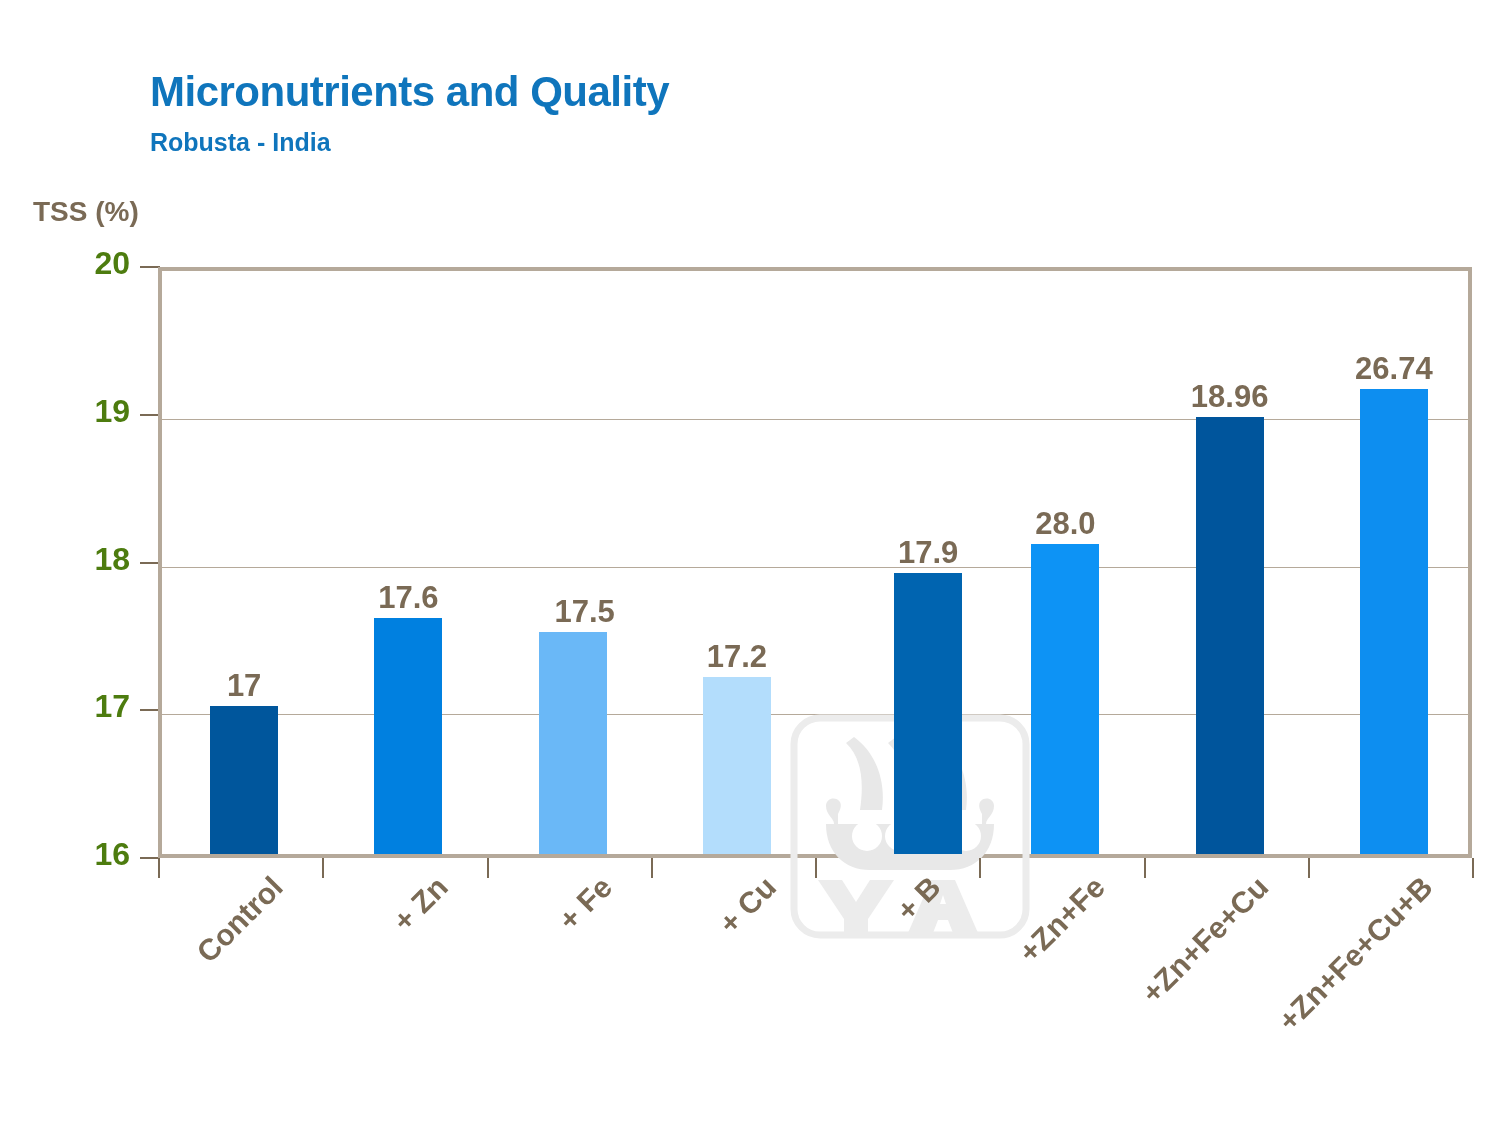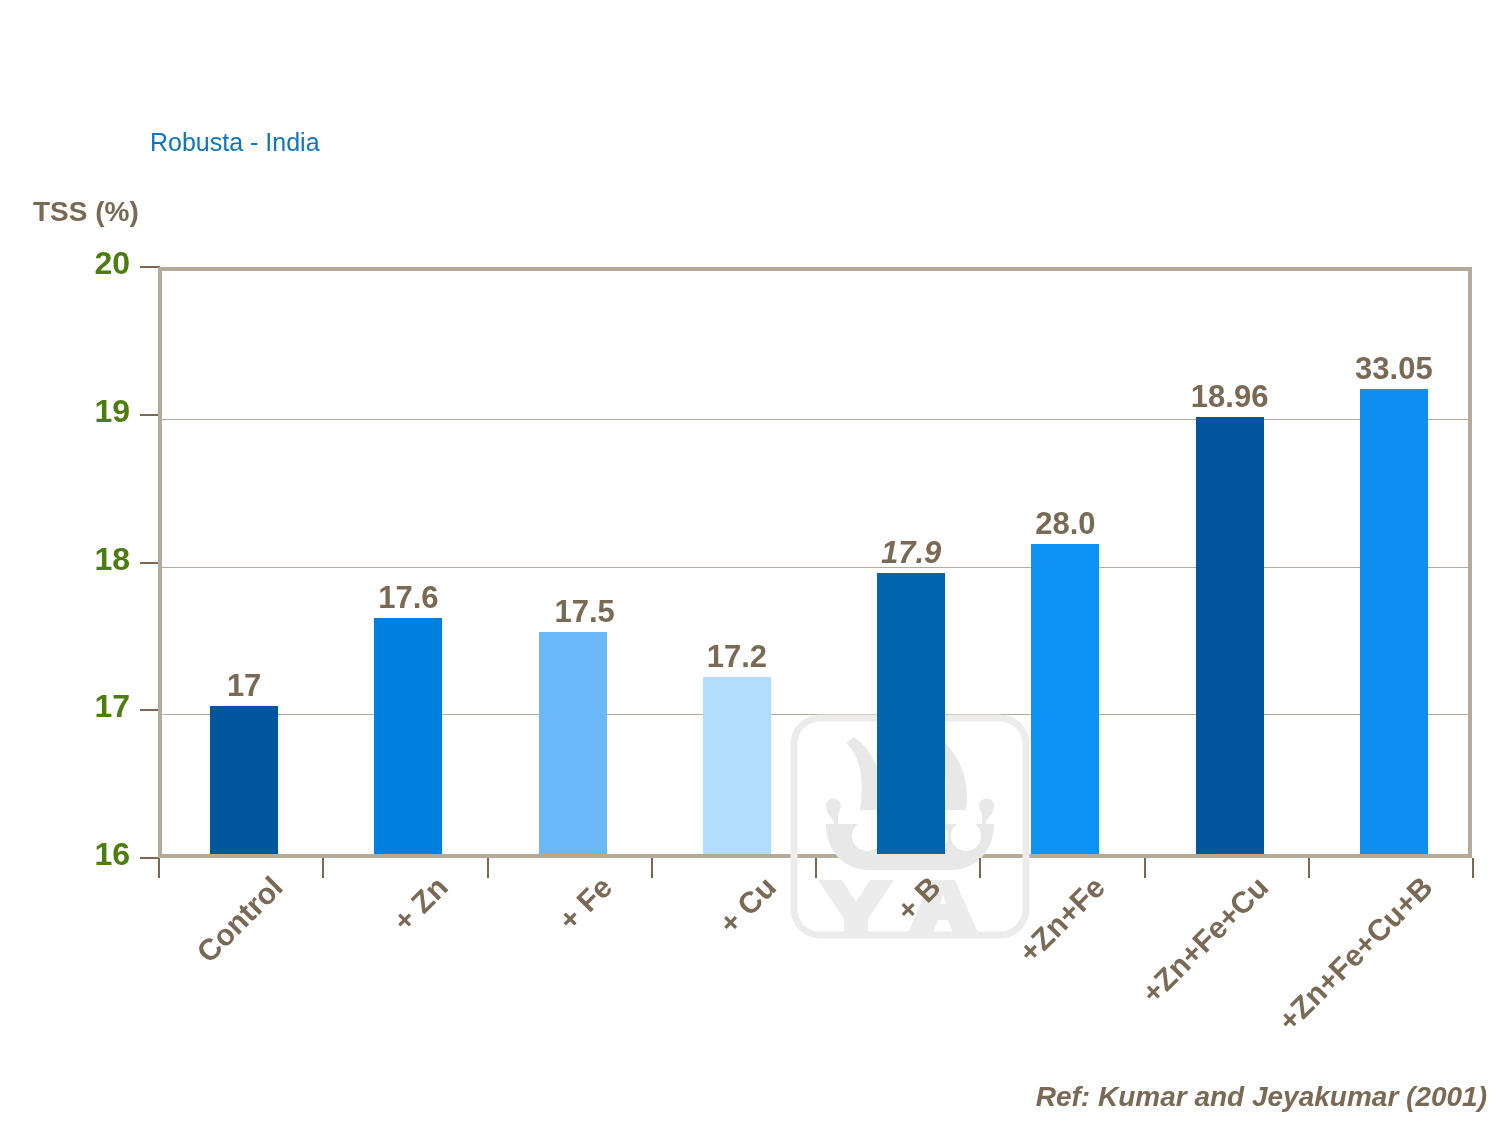--- a/index.html
+++ b/index.html
@@ -29,21 +29,21 @@
     font-weight: bold;
     color: #0f75bc;
     letter-spacing: -0.5px;
     white-space: nowrap;
   }
   #chart-subtitle {
     position: absolute;
     left: 150px;
     top: 128px;
     font-size: 25px;
-    font-weight: normal;
+    font-weight: bold;
     color: #0f75bc;
     white-space: nowrap;
   }
 
   
   #y-axis-title {
     position: absolute;
     left: 33px;
     top: 196px;
     font-size: 28px;
@@ -160,20 +160,21 @@
     font-style: italic;
     color: #7a6a55;
     white-space: nowrap;
   }
 </style>
 </head>
 <body>
 
 <div id="slide">
 
+  <div id="chart-title">Micronutrients and Quality</div>
   <div id="chart-subtitle">Robusta - India</div>
 
   <div id="y-axis-title">TSS (%)</div>
 
   <div id="y-labels">
       <div class="y-label" style="top: 836px;">16</div>
       <div class="y-label" style="top: 688.25px;">17</div>
       <div class="y-label" style="top: 540.5px;">18</div>
       <div class="y-label" style="top: 392.75px;">19</div>
       <div class="y-label" style="top: 245px;">20</div>
@@ -224,35 +225,35 @@
           <div class="bar-value" style="top: 308.6px;">17.6</div>
         </div>
         <div class="bar-slot" style="left: 328.5px; width: 164.25px;">
           <div class="bar" title="+ Fe: 17.5" style="height: 221.625px; background: rgb(106, 184, 247);"></div>
           <div class="bar-value" style="top: 323.375px; margin-left: 12px;">17.5</div>
         </div>
         <div class="bar-slot" style="left: 492.75px; width: 164.25px;">
           <div class="bar" title="+ Cu: 17.2" style="height: 177.3px; background: rgb(179, 221, 252);"></div>
           <div class="bar-value" style="top: 367.7px;">17.2</div>
         </div>
-        <div class="bar-slot" style="left: 667px; width: 164.25px; font-style: italic;">
+        <div class="bar-slot" style="left: 684px; width: 164.25px;">
           <div class="bar" title="+ B: 17.9" style="height: 280.725px; background: rgb(0, 100, 176);"></div>
           <div class="bar-value" style="top: 264.275px;">17.9</div>
         </div>
         <div class="bar-slot" style="left: 821.25px; width: 164.25px;">
           <div class="bar" title="+Zn+Fe: 18.1" style="height: 310.275px; background: rgb(13, 147, 245);"></div>
           <div class="bar-value" style="top: 234.725px;">28.0</div>
         </div>
         <div class="bar-slot" style="left: 985.5px; width: 164.25px;">
           <div class="bar" title="+Zn+Fe+Cu: 18.96" style="height: 437.34px; background: rgb(0, 85, 156);"></div>
           <div class="bar-value" style="top: 107.66px;">18.96</div>
         </div>
         <div class="bar-slot" style="left: 1149.75px; width: 164.25px;">
           <div class="bar" title="+Zn+Fe+Cu+B: 19.15" style="height: 465.412px; background: rgb(13, 142, 240);"></div>
-          <div class="bar-value" style="top: 79.5875px;">33.05</div>
+          <div class="bar-value" style="top: 79.5875px;">26.74</div>
         </div>
       </div>
   </div>
 
   <div id="x-ticks">
       <div class="tick" style="left: 158px;"></div>
       <div class="tick" style="left: 322.25px;"></div>
       <div class="tick" style="left: 486.5px;"></div>
       <div class="tick" style="left: 650.75px;"></div>
       <div class="tick" style="left: 815px;"></div>
@@ -281,14 +282,13 @@
         <span>+Zn+Fe</span>
       </div>
       <div class="cat-wrap" style="left: 1251.62px;">
         <span>+Zn+Fe+Cu</span>
       </div>
       <div class="cat-wrap" style="left: 1415.88px;">
         <span>+Zn+Fe+Cu+B</span>
       </div>
     </div>
 
-  <div id="reference-note">Ref: Kumar and Jeyakumar (2001)</div>
 </div>
 
 </body></html>

